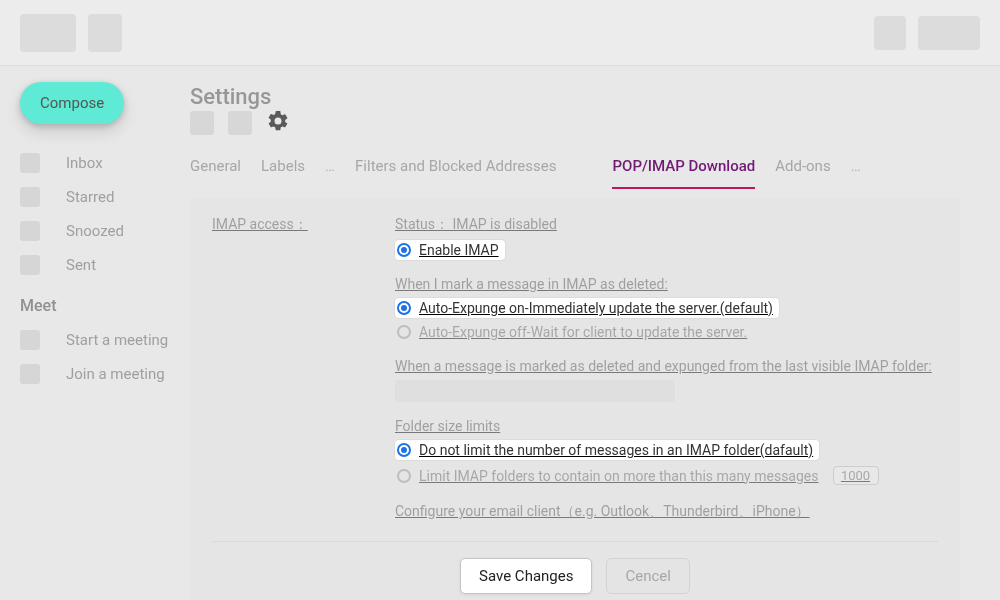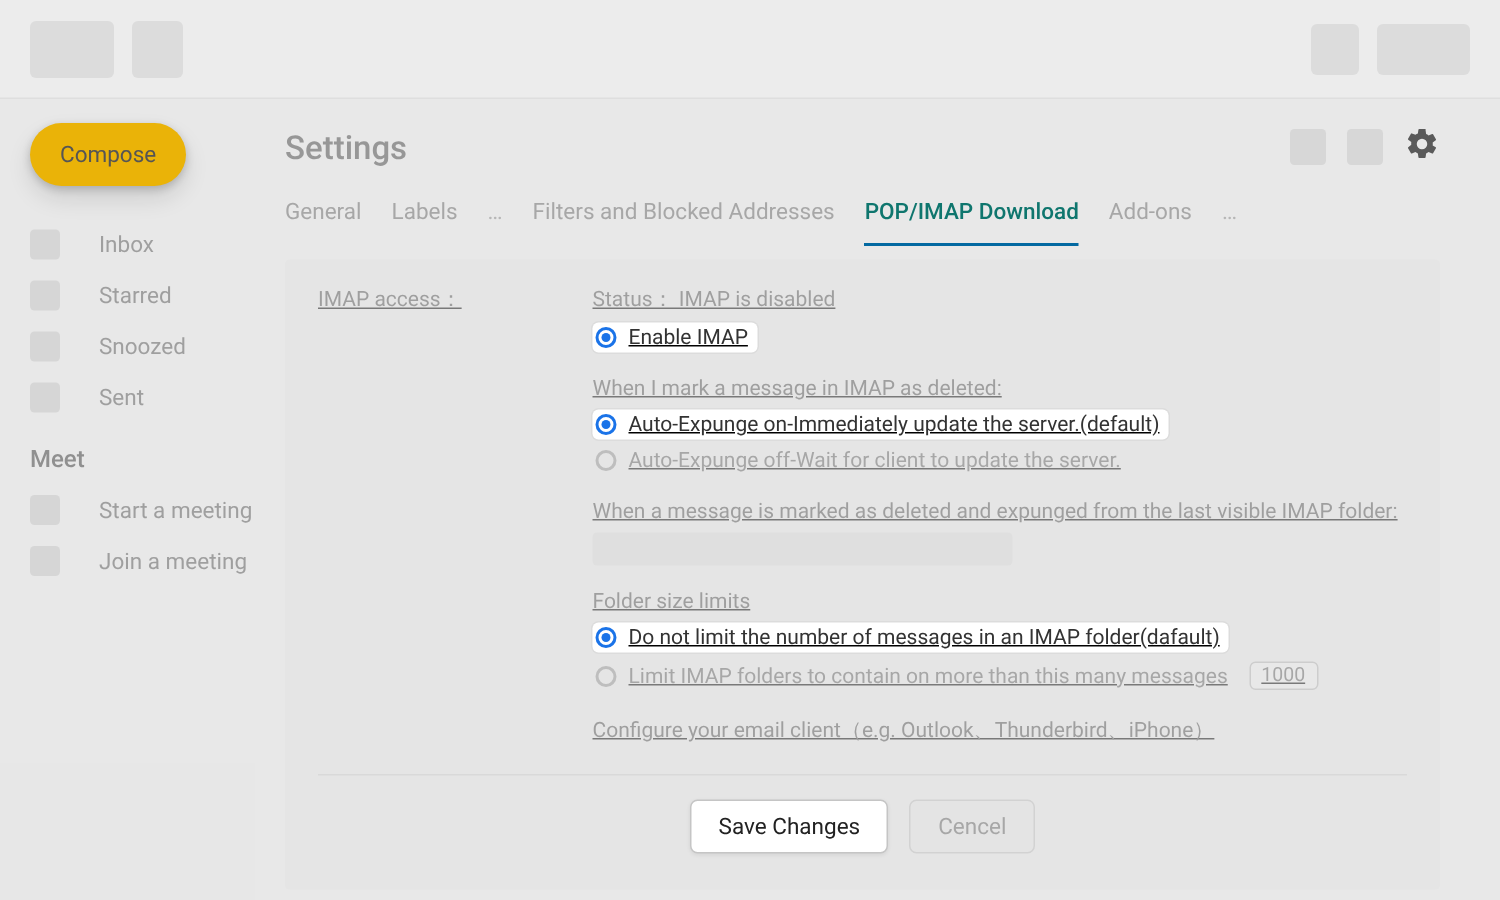--- a/index.html
+++ b/index.html
@@ -51,21 +51,21 @@
     .ph-r2 { width: 62px; height: 34px; }
     .main {
       display: flex;
       height: calc(600px - 66px);
     }
     .sidebar {
       width: 190px;
       padding: 16px 10px 0 20px;
     }
     .compose-btn {
-      background: #eab308;
+      background: #5eead4;
       border: none;
       border-radius: 24px;
       padding: 12px 20px;
       font-size: 15px;
       color: #555;
       box-shadow: 0 2px 6px rgba(0,0,0,0.18), 0 8px 16px rgba(0,0,0,0.12);
       cursor: pointer;
       margin-bottom: 22px;
       position: relative;
       z-index: 10;
@@ -94,21 +94,22 @@
       margin: 14px 0 8px 0;
       font-weight: 500;
     }
     .content {
       flex: 1;
       padding: 18px 40px 0 0;
     }
     .settings-header {
       display: flex;
       justify-content: space-between;
-      align-items: flex-end;
+      align-items: flex-start;
+      flex-direction: column;
     }
     .settings-title {
       font-size: 22px;
       color: #444;
       font-weight: 500;
     }
     .settings-header-right {
       display: flex;
       gap: 14px;
       align-items: center;
@@ -127,25 +128,26 @@
       align-items: baseline;
     }
     .tab {
       font-size: 15px;
       color: #666;
       padding-bottom: 12px;
       cursor: pointer;
       white-space: nowrap;
     }
     .tab.active {
-      color: #0f766e;
-      border-bottom: 2px solid #0369a1;
+      color: #701a75;
+      border-bottom: 2px solid #be185d;
       position: relative;
       z-index: 10;
       font-weight: 500;
+      margin-left: 36px;
     }
     .tab-ellipsis {
       color: #888;
     }
     .panel {
       background: #f0f0f0;
       border-radius: 3px;
       padding: 18px 22px 24px 22px;
       margin-top: 8px;
     }

